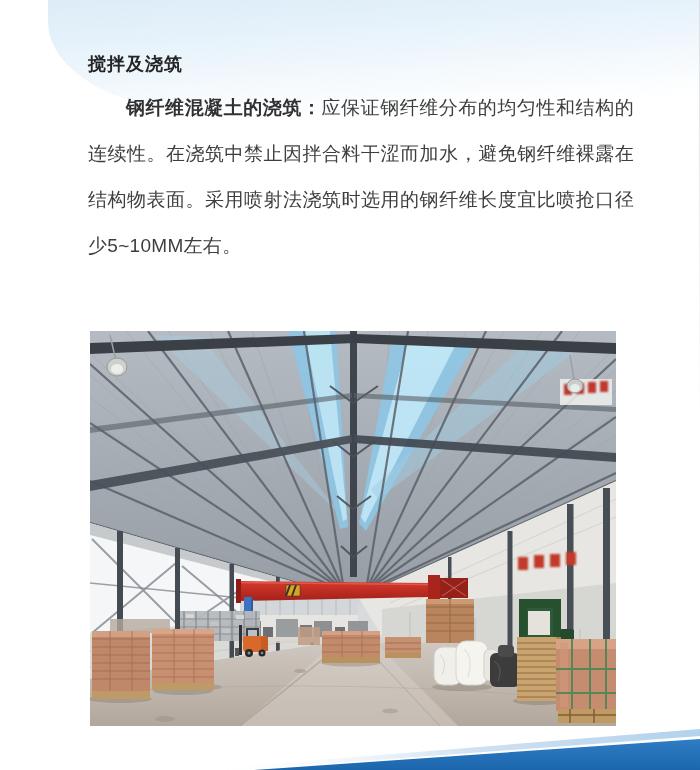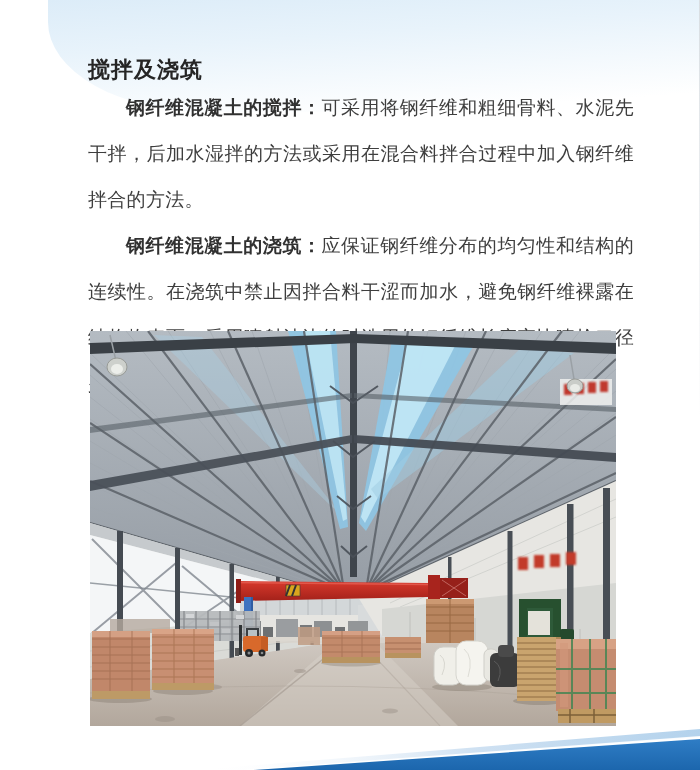--- a/index.html
+++ b/index.html
@@ -12,21 +12,21 @@
     position:absolute;left:48px;top:0;width:652px;height:112px;
     background:linear-gradient(176deg,#dcecf8 0%,#e8f3fb 35%,rgba(255,255,255,0) 88%);
     border-bottom-left-radius:160px 90px;
   }
   .right-edge-line{
     position:absolute;right:0;top:0;width:1px;height:420px;
     background:linear-gradient(to bottom,#d9dee2,rgba(217,222,226,0));
   }
   .page-title{
     position:absolute;left:88px;top:40px;
-    font-size:22px;font-weight:700;color:#252525;letter-spacing:1px;
+    font-size:18px;font-weight:700;color:#252525;letter-spacing:1px;
   }
   .content{
     position:absolute;left:88px;top:85px;width:546px;
     font-size:19px;line-height:46px;color:#3e3e3e;
     text-align:justify;letter-spacing:0.3px;
   }
   .content p{margin:0;text-indent:2em;}
   .lead{font-weight:700;color:#313131;}
   .photo{
     position:absolute;left:90px;top:331px;width:526px;height:395px;
@@ -39,21 +39,20 @@
 </style>
 </head>
 <body>
 
 <div class="top-band"></div>
 <div class="right-edge-line"></div>
 
 <h1 class="page-title">搅拌及浇筑</h1>
 
 <div class="content">
-  <p><span class="lead">钢纤维混凝土的搅拌：</span><span>可采用将钢纤维和粗细骨料、水泥先干拌，后加水湿拌的方法或采用在混合料拌合过程中加入钢纤维拌合的方法。</span></p>
   <p><span class="lead">钢纤维混凝土的浇筑：</span><span>应保证钢纤维分布的均匀性和结构的连续性。在浇筑中禁止因拌合料干涩而加水，避免钢纤维裸露在结构物表面。采用喷射法浇筑时选用的钢纤维长度宜比喷抢口径少5~10MM左右。</span></p>
 </div>
 
 <div class="photo">
 <svg viewBox="0 0 526 395">
   <defs>
     <linearGradient id="roofG" x1="0" y1="0" x2="0" y2="1">
       <stop offset="0" stop-color="#b4bbc2"></stop>
           <stop offset="1" stop-color="#959ca4"></stop>
     </linearGradient>

